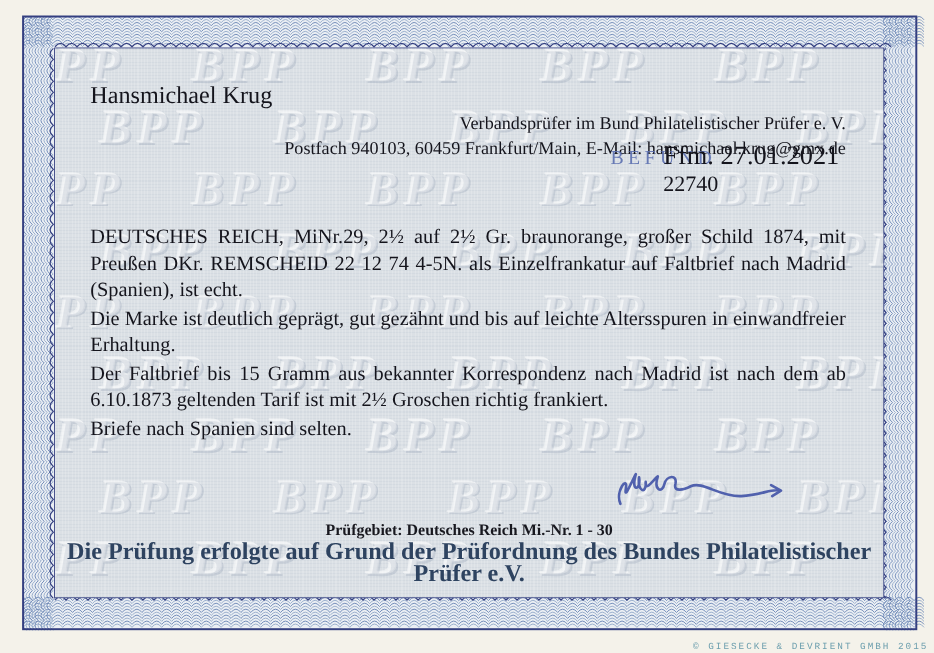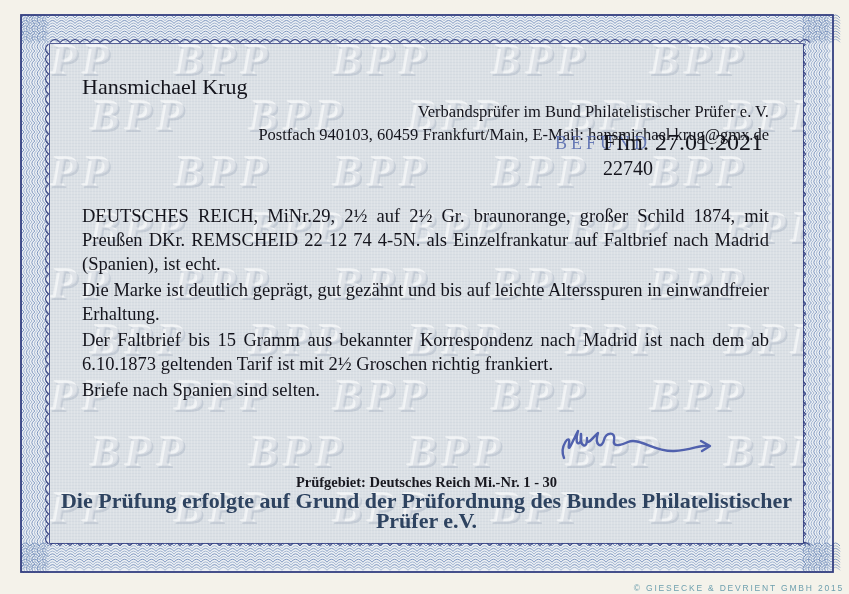--- a/index.html
+++ b/index.html
@@ -28,21 +28,21 @@
     font-size:18px;letter-spacing:4px;color:#5b6fb0;opacity:.9;}
   .date-line{position:relative;z-index:1;font-size:24px;line-height:24px;}
   .cert-number{font-size:20px;line-height:24px;padding-right:26px;margin-top:2px;}
   .body-text{margin-top:58px;width:687px;}
   .body-text p{margin:0 0 2px 0;font-size:18.5px;line-height:24px;text-align:justify;font-family:Liberation Serif, serif;}
   .sig{position:absolute;left:492px;top:372px;z-index:2;}
   .footer{position:absolute;left:0;right:0;bottom:12px;text-align:center;z-index:1;font-weight:bold;}
   .footer-l1{font-size:14.5px;line-height:18px;color:#18181f;}
   .footer-l2{font-size:22px;line-height:20px;color:#2e4360;}
   .copyright{position:absolute;right:5px;bottom:1px;
-    font-family:Liberation Sans, sans-serif;font-size:8.5px;
+    font-family:Liberation Mono, monospace;font-size:8.5px;
     letter-spacing:1.8px;color:#6d9fae;z-index:3;}
 </style>
 </head>
 <body>
 
 <div class="page">
 
   <svg class="border-svg" width="849" height="594" viewBox="0 0 849 594">
     <rect x="0" y="0" width="849" height="594" fill="#f4f2ea"></rect>
     <rect x="21" y="15" width="812" height="557" fill="#ebeff4"></rect>

